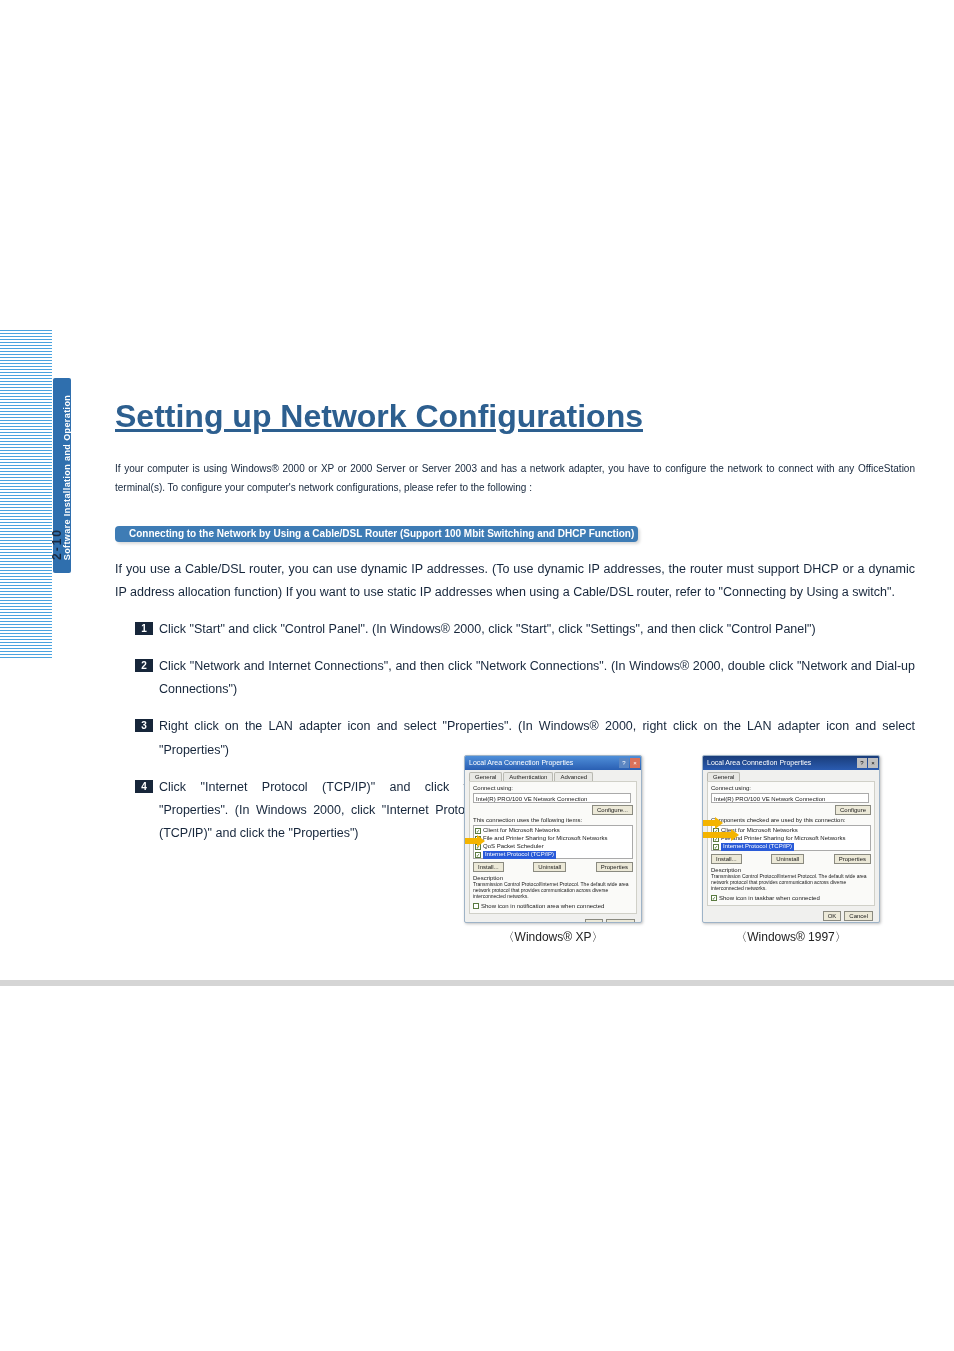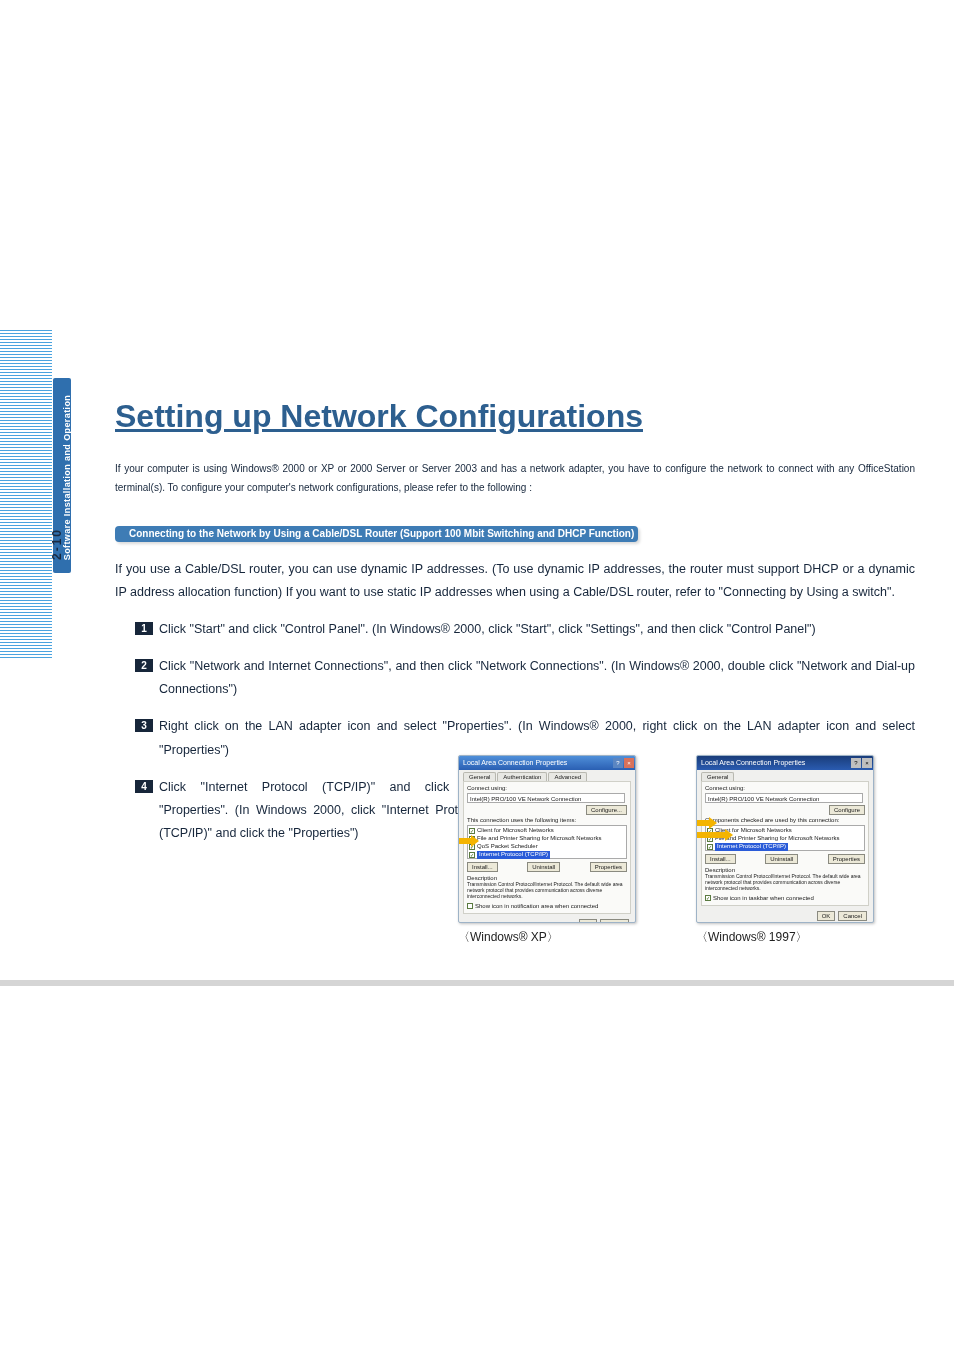--- a/index.html
+++ b/index.html
@@ -147,21 +147,21 @@
     position: absolute;
     left: 458px;
     top: 755px;
     display: flex;
     gap: 48px;
   }
   .fig {
     width: 190px;
     display: flex;
     flex-direction: column;
-    align-items: flex-start;
+    align-items: center;
   }
   .dialog {
     width: 178px;
     height: 168px;
     border: 1px solid #9eb3c7;
     border-radius: 2px;
     background: #f0f0ee;
     font-size: 6px;
     color: #1a1a1a;
     position: relative;

